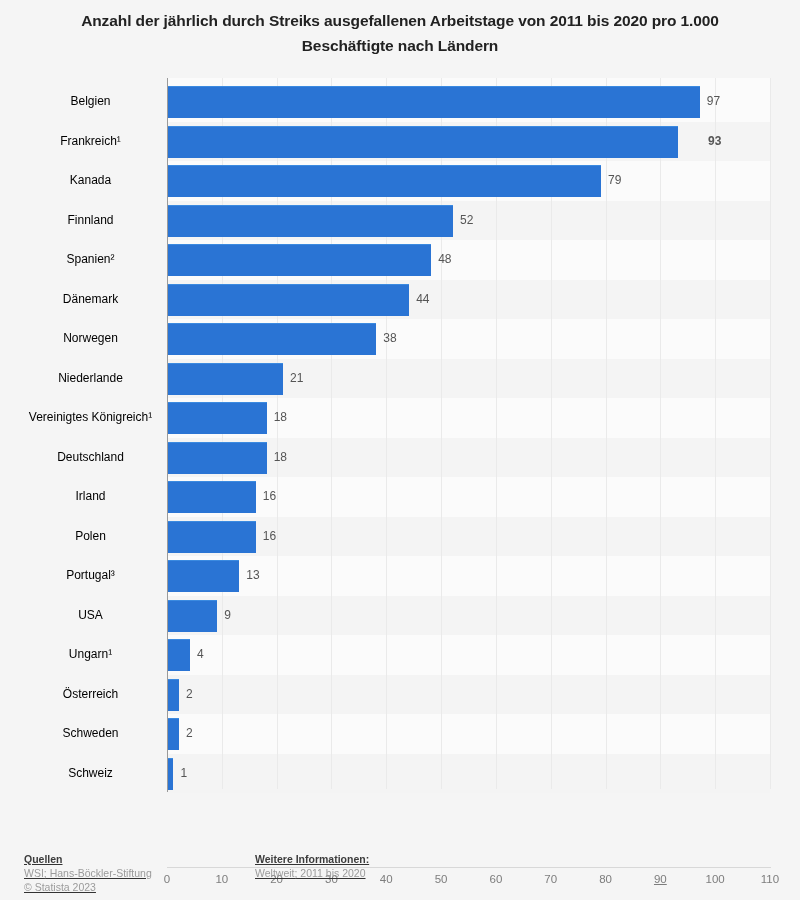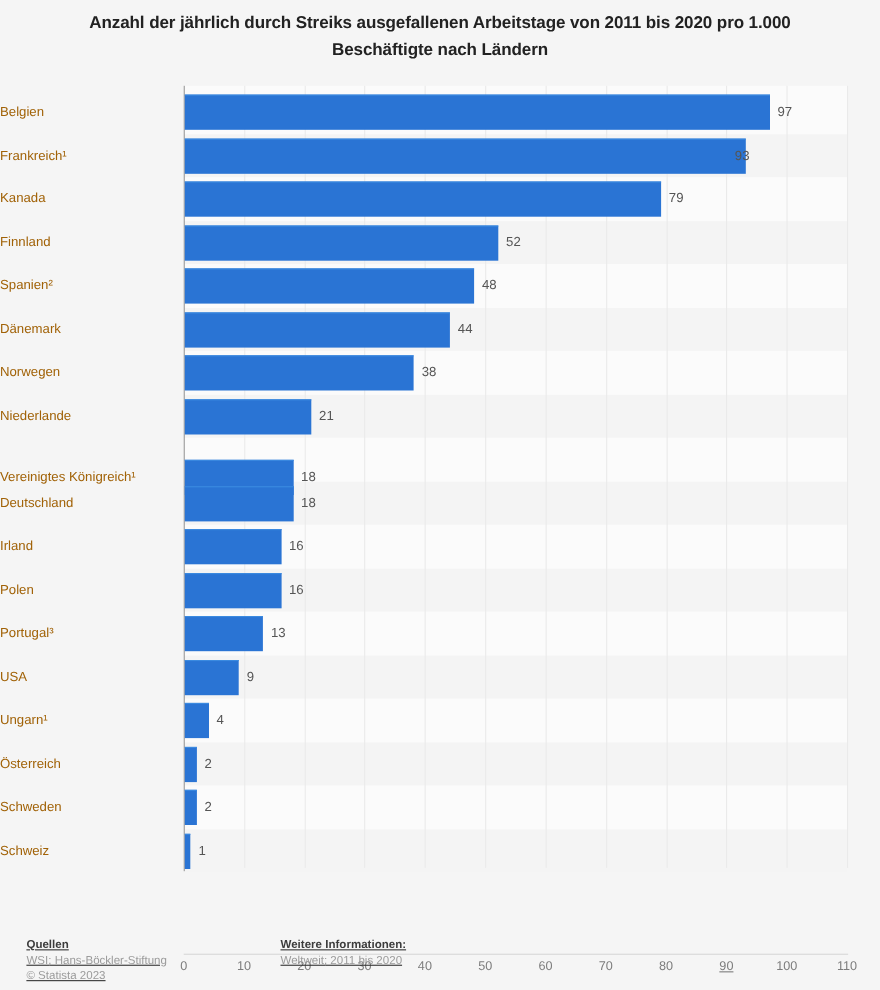--- a/index.html
+++ b/index.html
@@ -75,28 +75,28 @@
 
   
   .bar-row {
     position: absolute;
     left: 0;
     width: 800px;
     height: 31px;
   }
   .cat-label {
     position: absolute;
-    left: 0;
+    left: 12px;
     top: 0;
     width: 157px;
     height: 31px;
     line-height: 31px;
-    text-align: left;
+    text-align: center;
     font-size: 12px;
-    color: #a16207;
+    color: #000000;
     white-space: nowrap;
   }
   .bar {
     position: absolute;
     left: 168px;
     top: 0;
     height: 31px;
     background: #2a74d4;
     border-top: 1px solid #3b8ae0;
   }
@@ -178,21 +178,21 @@
   <div class="axis-zero"></div>
   <div id="rows">
       <div class="bar-row" style="top: 8px;">
         <div class="cat-label">Belgien</div>
         <div class="bar" style="width: 531.736px;"></div>
         <div class="bar-value" style="left: 706.736px;">97</div>
       </div>
       <div class="bar-row" style="top: 47.5px;">
         <div class="cat-label">Frankreich¹</div>
         <div class="bar" style="width: 509.809px;"></div>
-        <div class="bar-value" style="left: 668px;">93</div>
+        <div class="bar-value" style="left: 708px; font-weight: bold;">93</div>
       </div>
       <div class="bar-row" style="top: 87px;">
         <div class="cat-label">Kanada</div>
         <div class="bar" style="width: 433.064px;"></div>
         <div class="bar-value" style="left: 608.064px;">79</div>
       </div>
       <div class="bar-row" style="top: 126.5px; padding-left: 44px;">
         <div class="cat-label">Finnland</div>
         <div class="bar" style="width: 285.055px;"></div>
         <div class="bar-value" style="left: 460.055px;">52</div>
@@ -210,21 +210,21 @@
       <div class="bar-row" style="top: 245px;">
         <div class="cat-label">Norwegen</div>
         <div class="bar" style="width: 208.309px;"></div>
         <div class="bar-value" style="left: 383.309px;">38</div>
       </div>
       <div class="bar-row" style="top: 284.5px;">
         <div class="cat-label">Niederlande</div>
         <div class="bar" style="width: 115.118px;"></div>
         <div class="bar-value" style="left: 290.118px;">21</div>
       </div>
-      <div class="bar-row" style="top: 324px; margin-top: 16px;">
+      <div class="bar-row" style="top: 324px;">
         <div class="cat-label">Vereinigtes Königreich¹</div>
         <div class="bar" style="width: 98.6727px;"></div>
         <div class="bar-value" style="left: 273.673px;">18</div>
       </div>
       <div class="bar-row" style="top: 363.5px;">
         <div class="cat-label">Deutschland</div>
         <div class="bar" style="width: 98.6727px;"></div>
         <div class="bar-value" style="left: 273.673px;">18</div>
       </div>
       <div class="bar-row" style="top: 403px;">

